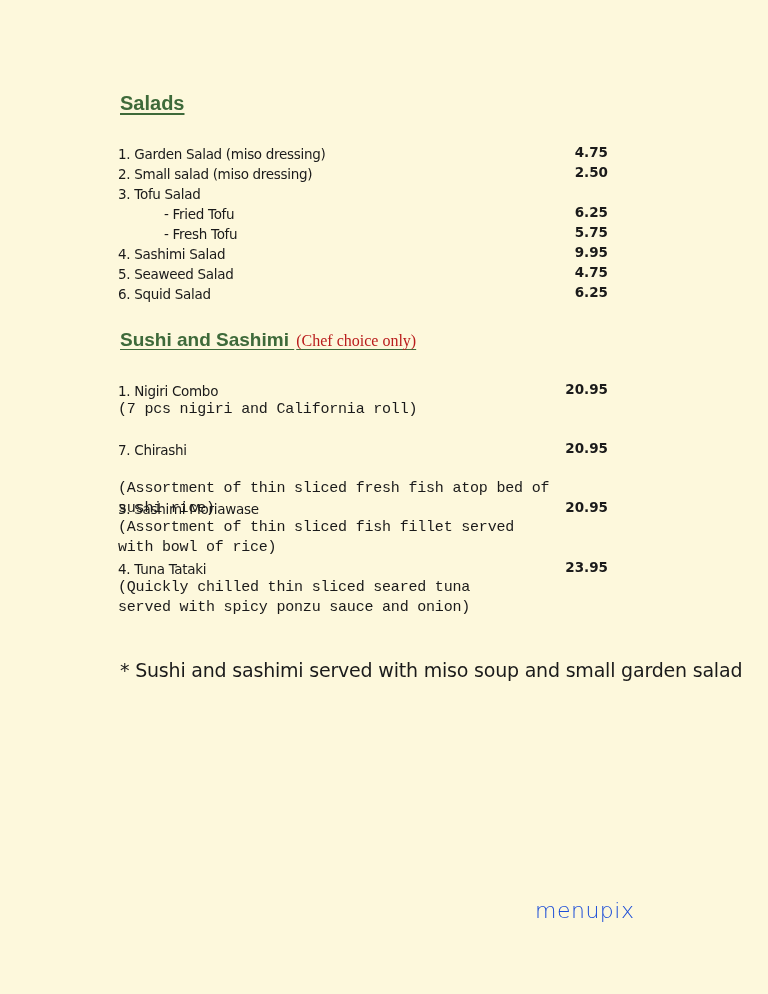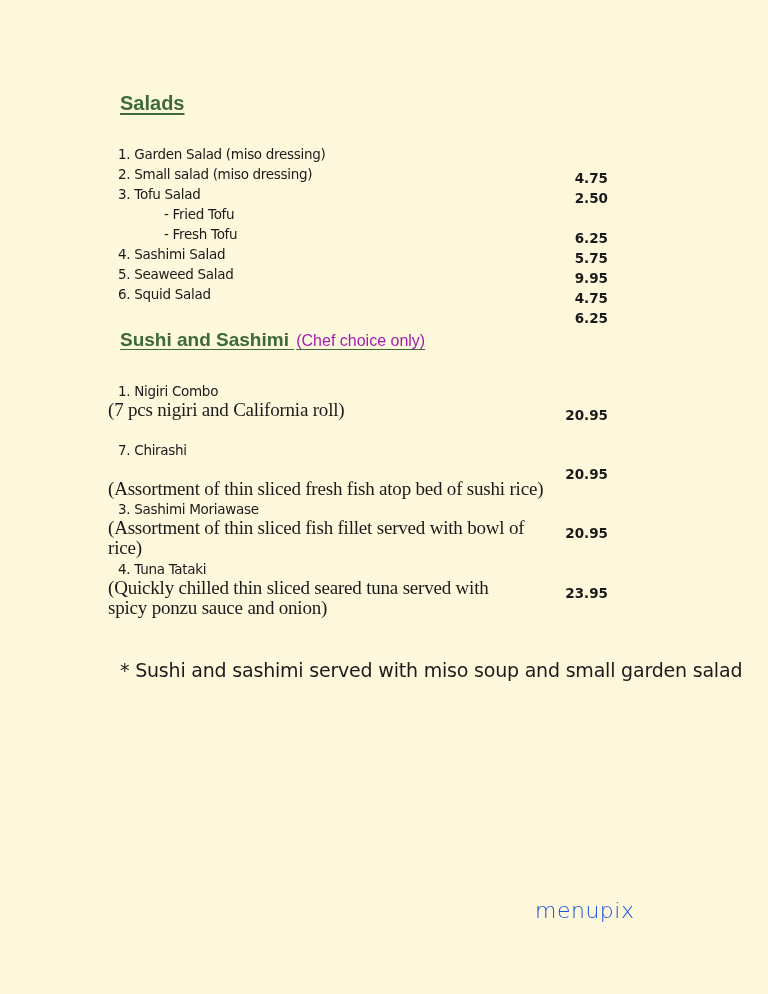--- a/index.html
+++ b/index.html
@@ -11,34 +11,34 @@
     position: relative;
   }
   .page { position: absolute; left: 0; top: 0; width: 768px; height: 994px; }
   .section-title {
     position: absolute; left: 120px;
     font-family: "Liberation Sans", sans-serif;
     font-weight: bold; color: #3e6a3a;
     font-size: 20px; text-decoration: underline; text-underline-offset: 3px;
   }
   .section-sub {
-    font-weight: normal; color: #a21caf; text-decoration: none;
-    font-size: 16px; font-family: Liberation Sans, sans-serif;
+    font-weight: normal; color: #b91c1c; text-decoration: none;
+    font-size: 16px; font-family: Liberation Serif, serif;
     margin-left: 2px;
   }
   .row {
     position: absolute; left: 118px; width: 490px; height: 20px;
     font-family: "DejaVu Sans", sans-serif; font-size: 13.5px;
   }
   .row .name { position: absolute; left: 0; top: 0; font-weight: normal; letter-spacing: -0.3px; }
   .row .name.sub { left: 46px; font-weight: normal; }
-  .row .price { position: absolute; right: 0; top: -2px; font-weight: bold; text-align: left; margin-top: 26px; }
+  .row .price { position: absolute; right: 0; top: -2px; font-weight: bold; text-align: left; }
   .desc {
-    position: absolute; left: 108px; width: 440px;
-    font-family: Liberation Serif, serif; font-size: 19px; line-height: 20px;
+    position: absolute; left: 118px; width: 440px;
+    font-family: Liberation Mono, monospace; font-size: 15px; line-height: 20px;
     letter-spacing: -0.2px;
   }
   .note {
     position: absolute; left: 120px; top: 659px;
     font-family: "DejaVu Sans", sans-serif; font-size: 19px; letter-spacing: -0.2px;
   }
   .watermark {
     position: absolute; left: 535px; top: 898px;
     font-family: "DejaVu Sans", sans-serif; font-size: 22px; color: #1d4ed8;
     letter-spacing: 0.5px; font-weight: 300;

